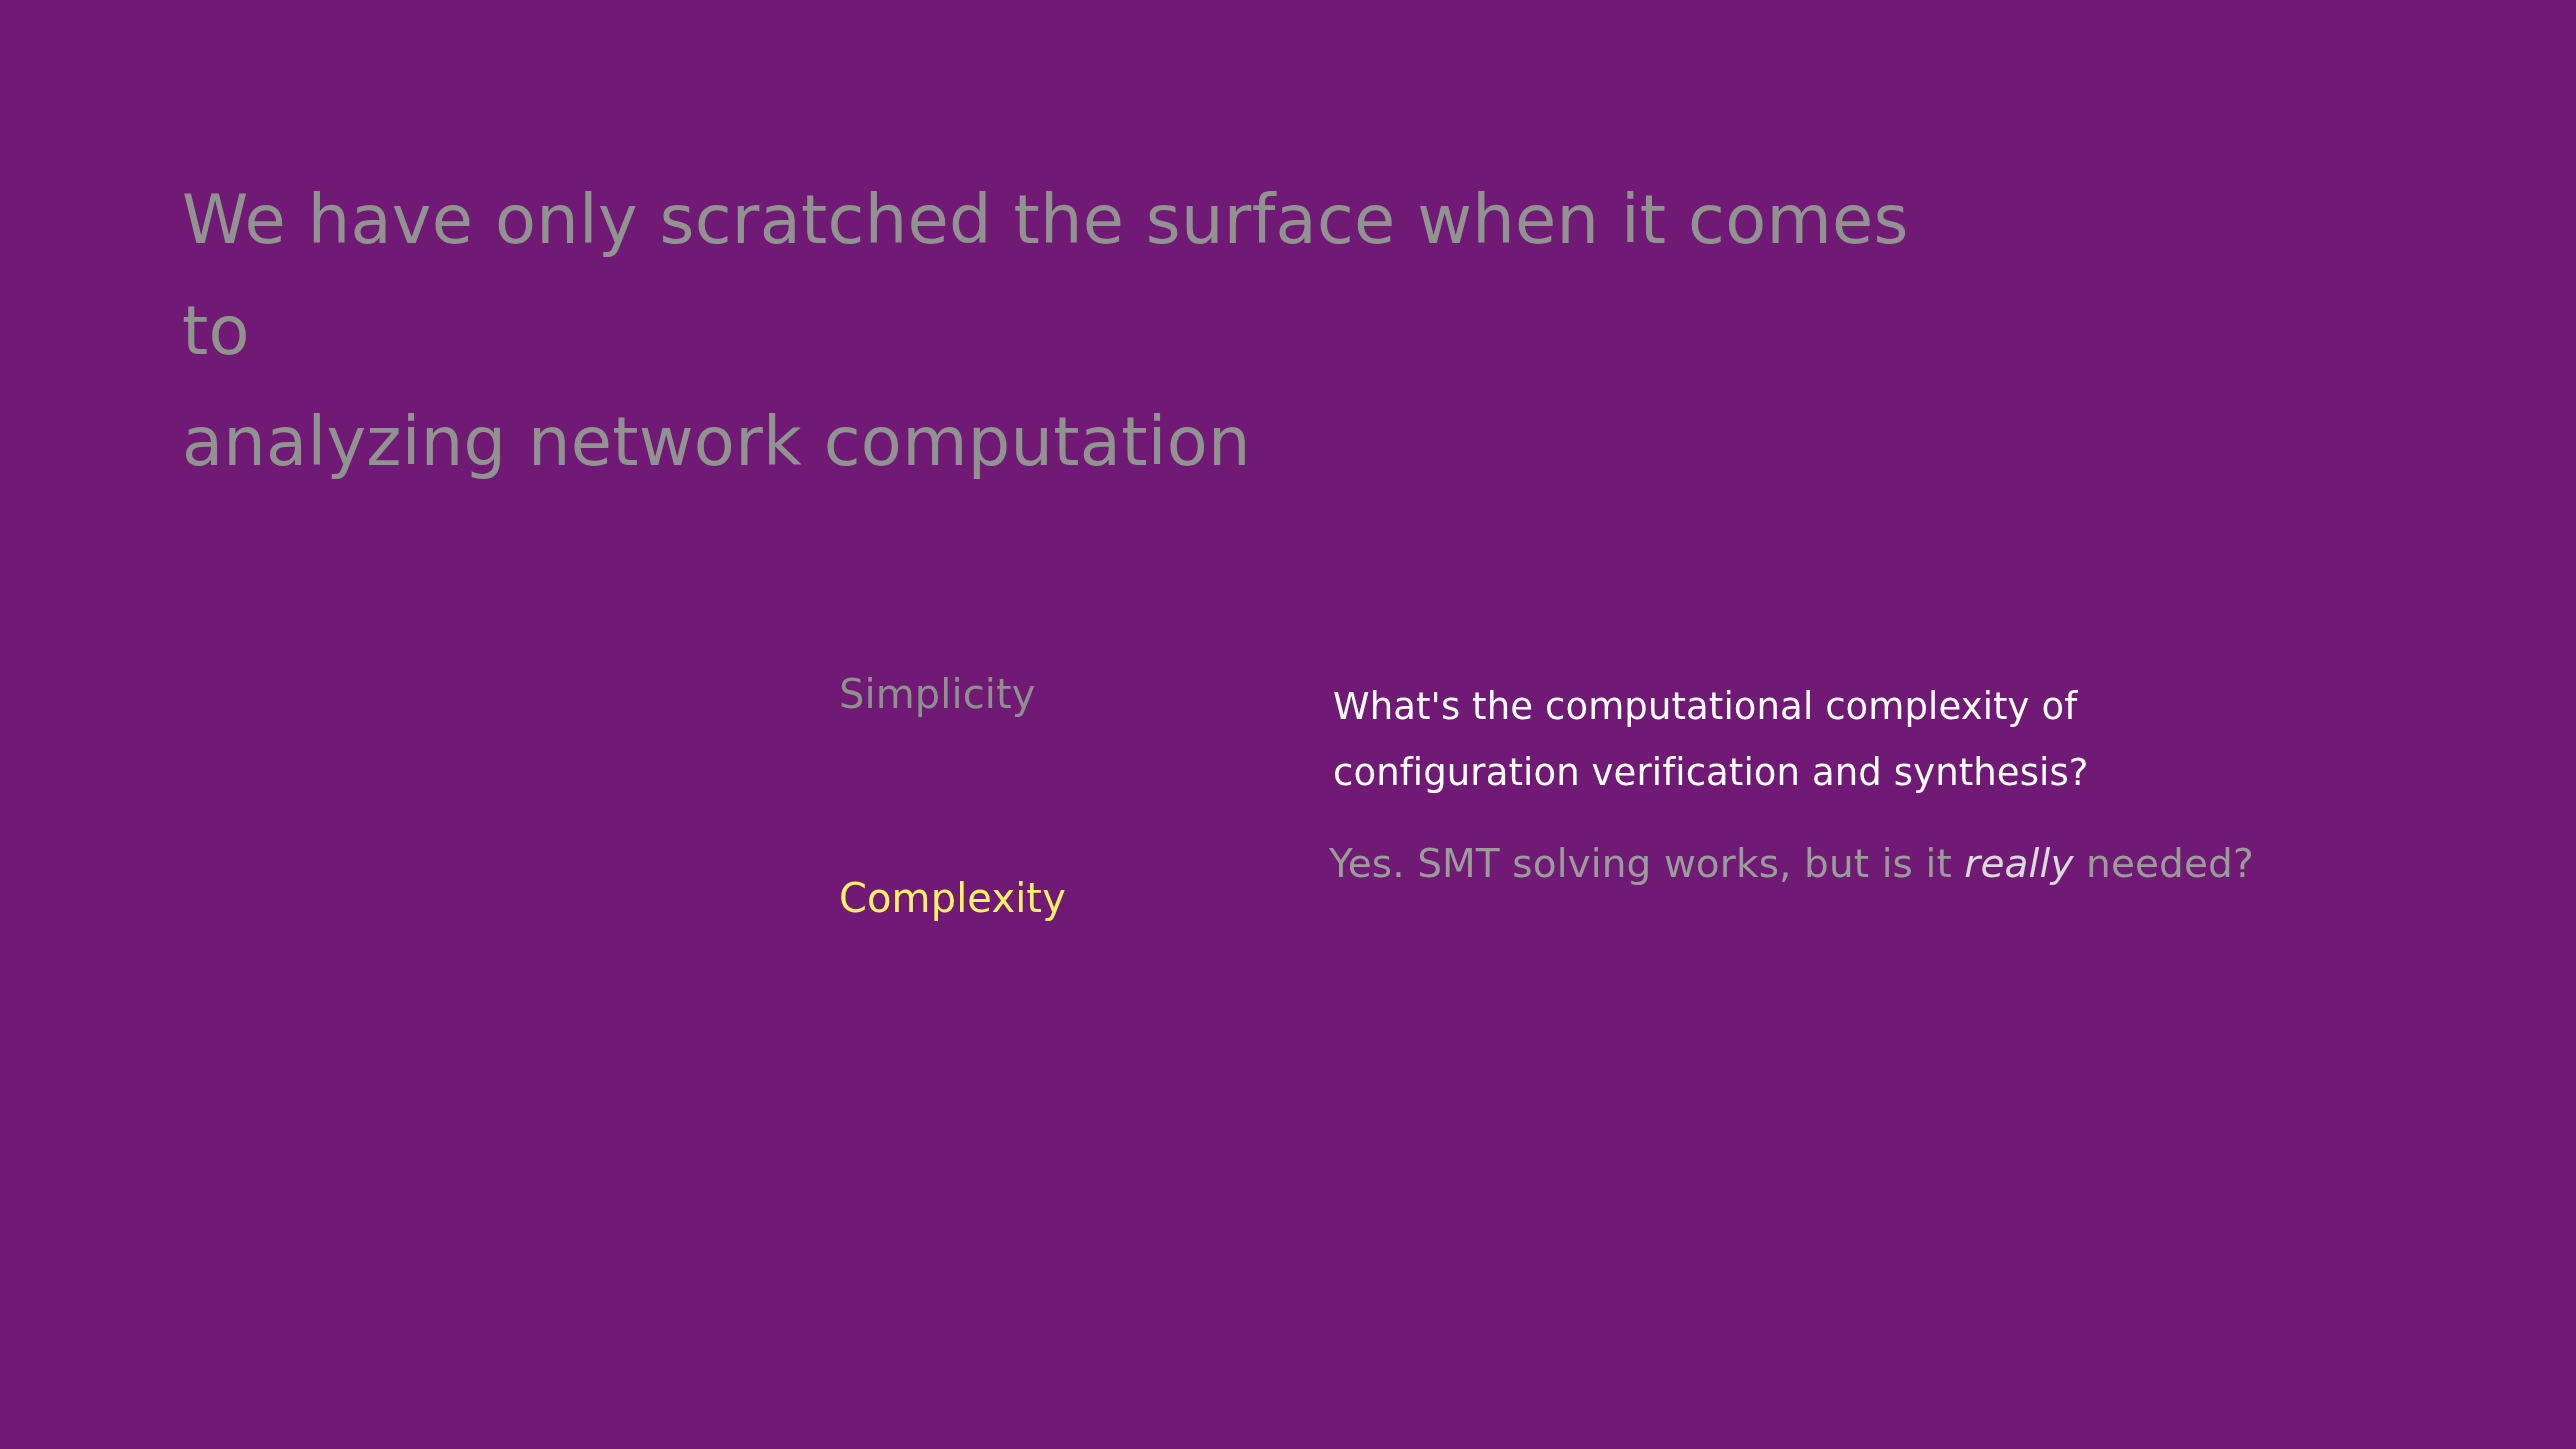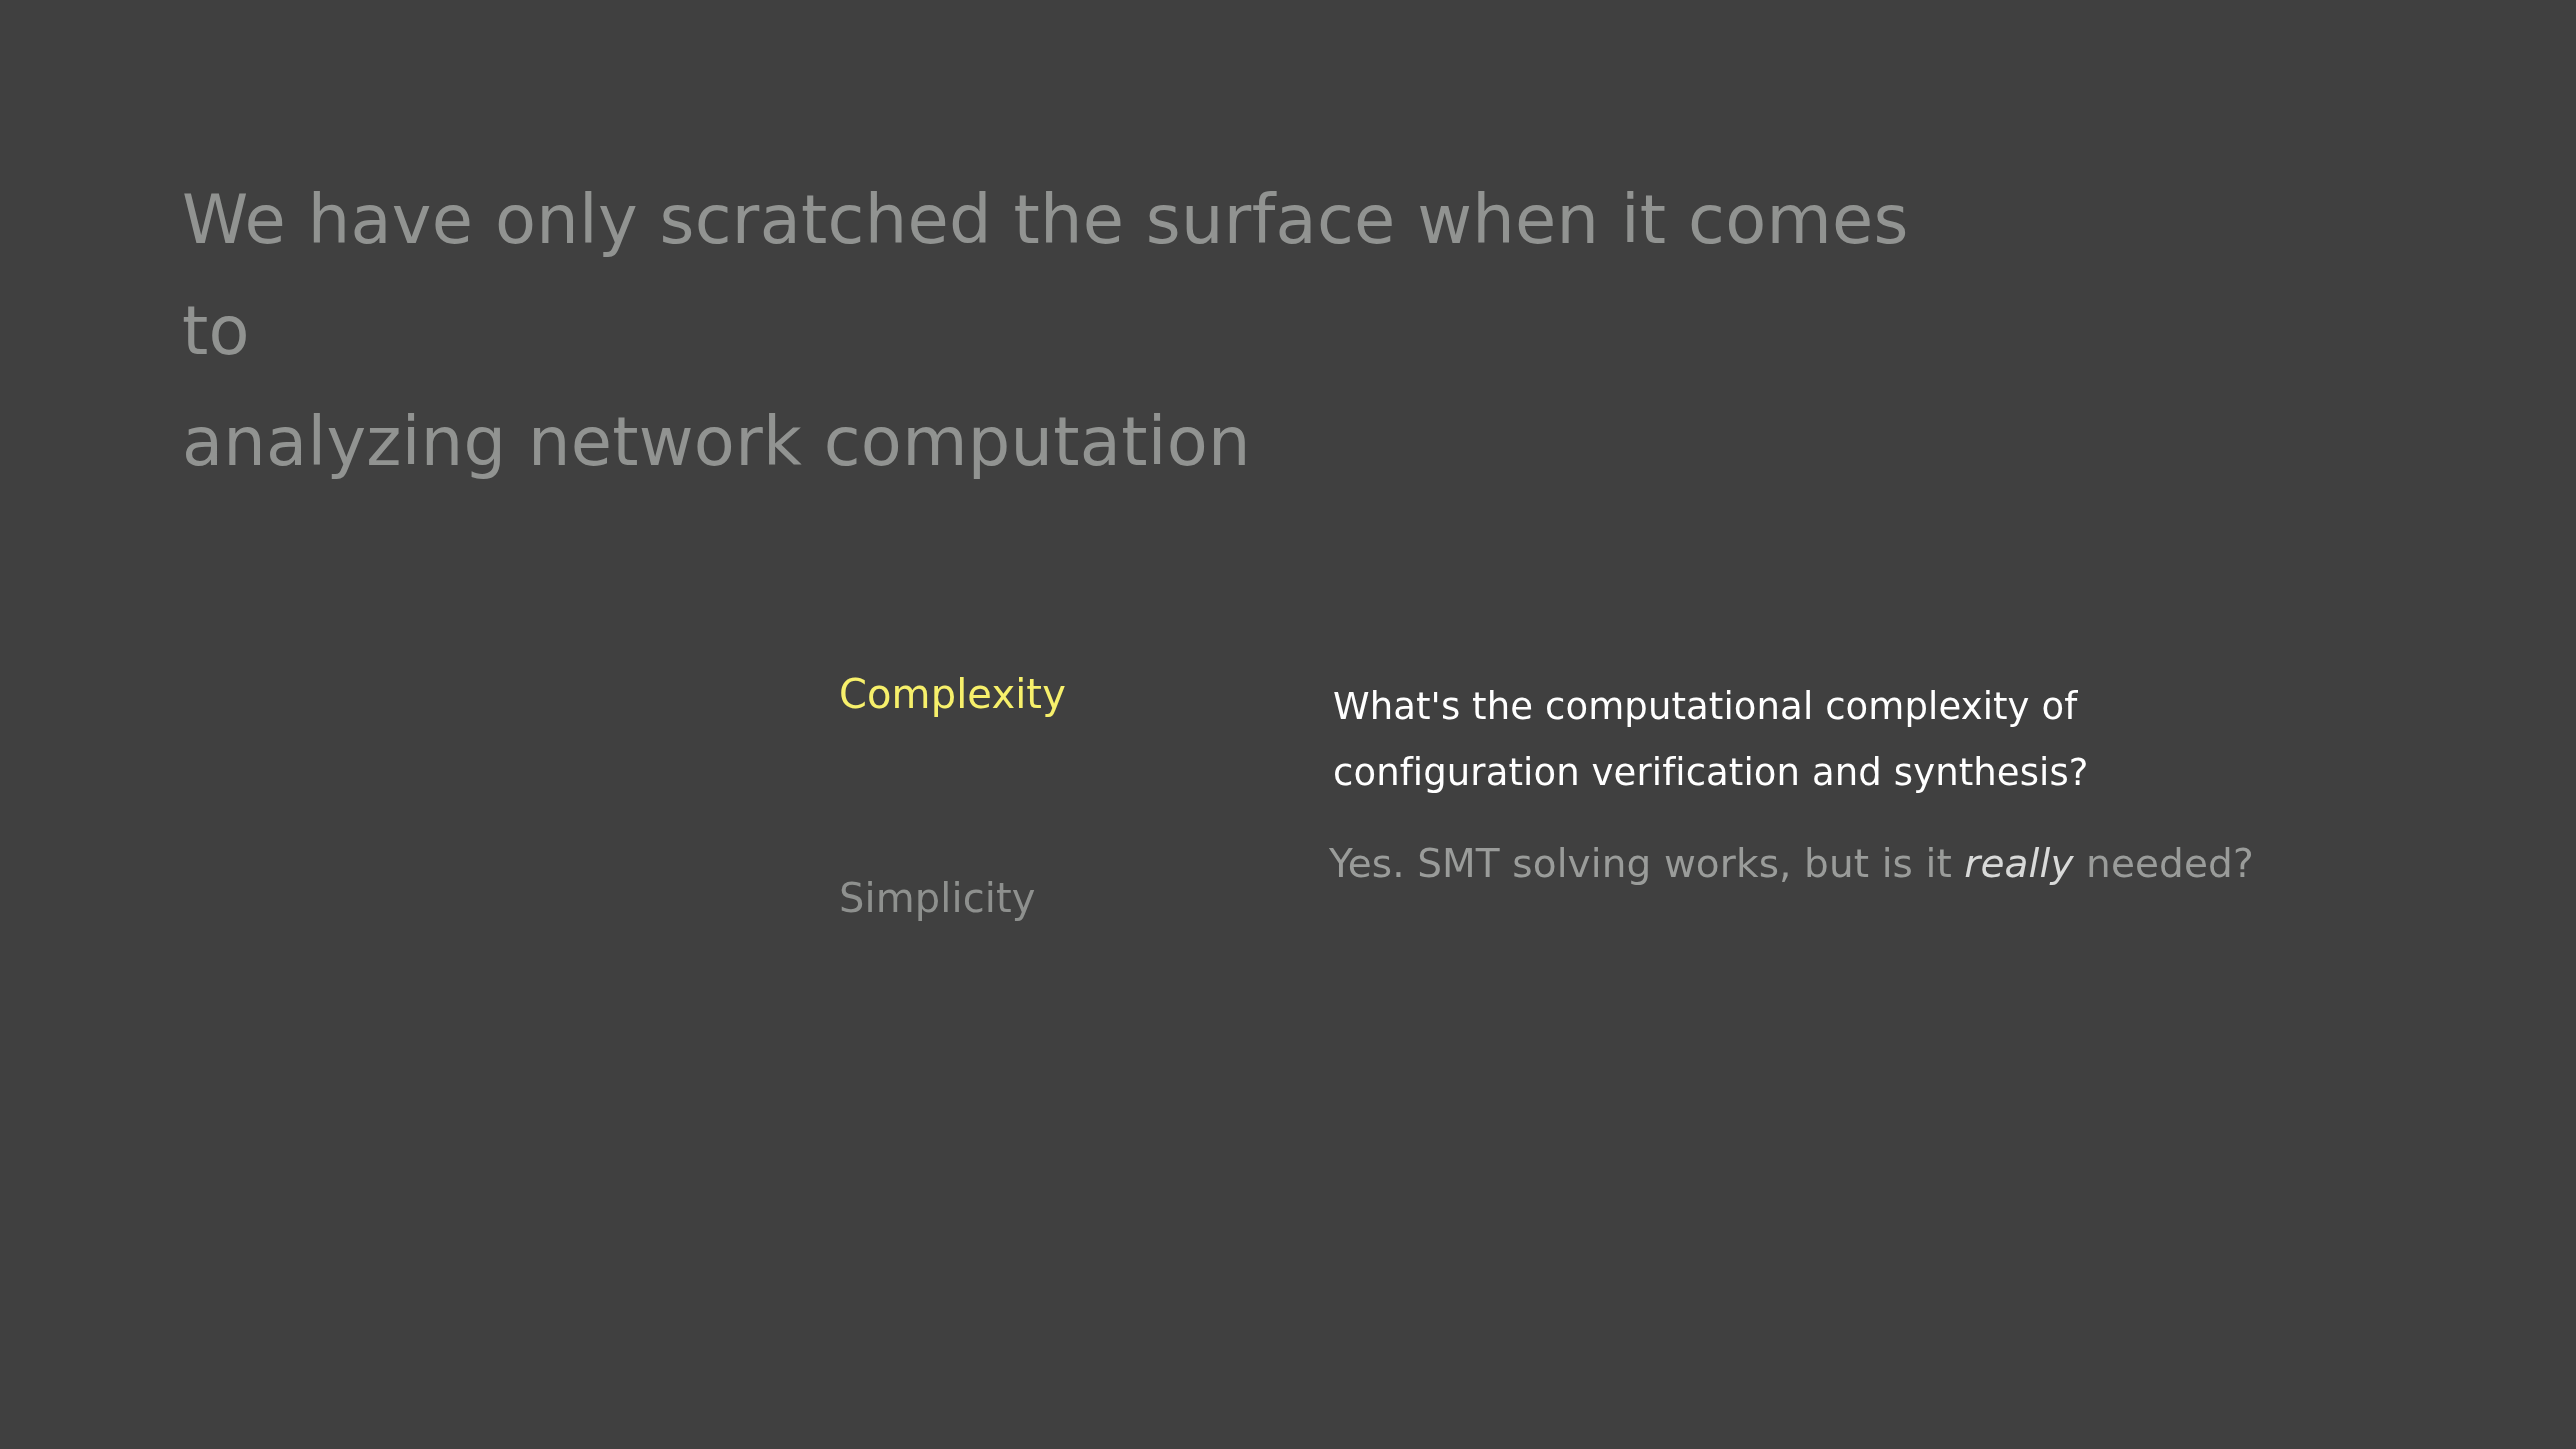--- a/index.html
+++ b/index.html
@@ -8,21 +8,21 @@
     padding: 0;
     background: #565856;
   }
 
   
   #slide {
     position: relative;
     width: 2576px;
     height: 1449px;
     overflow: hidden;
-    background-color: #404040;
+    background-color: #701a75;
     font-family: "DejaVu Sans", "Liberation Sans", sans-serif;
     -webkit-font-smoothing: antialiased;
   }
 
   
   .headline {
     position: absolute;
     left: 182px;
     top: 120px;
     width: 1777px;
@@ -93,26 +93,26 @@
 </head>
 <body>
 
 <div id="slide">
 
   <h1 class="headline">We have only scratched the surface when it comes to
 analyzing network computation</h1>
 
   <div class="topic-list">
 
+    <div class="topic">
+      <span>Simplicity</span>
+    </div>
+
     <div class="topic is-active">
       <span>Complexity</span>
-    </div>
-
-    <div class="topic">
-      <span>Simplicity</span>
     </div>
 
 
   </div>
 
   <div class="detail-block">
 
     <p class="detail-question">What's the computational complexity of
 configuration verification and synthesis?</p>
 

